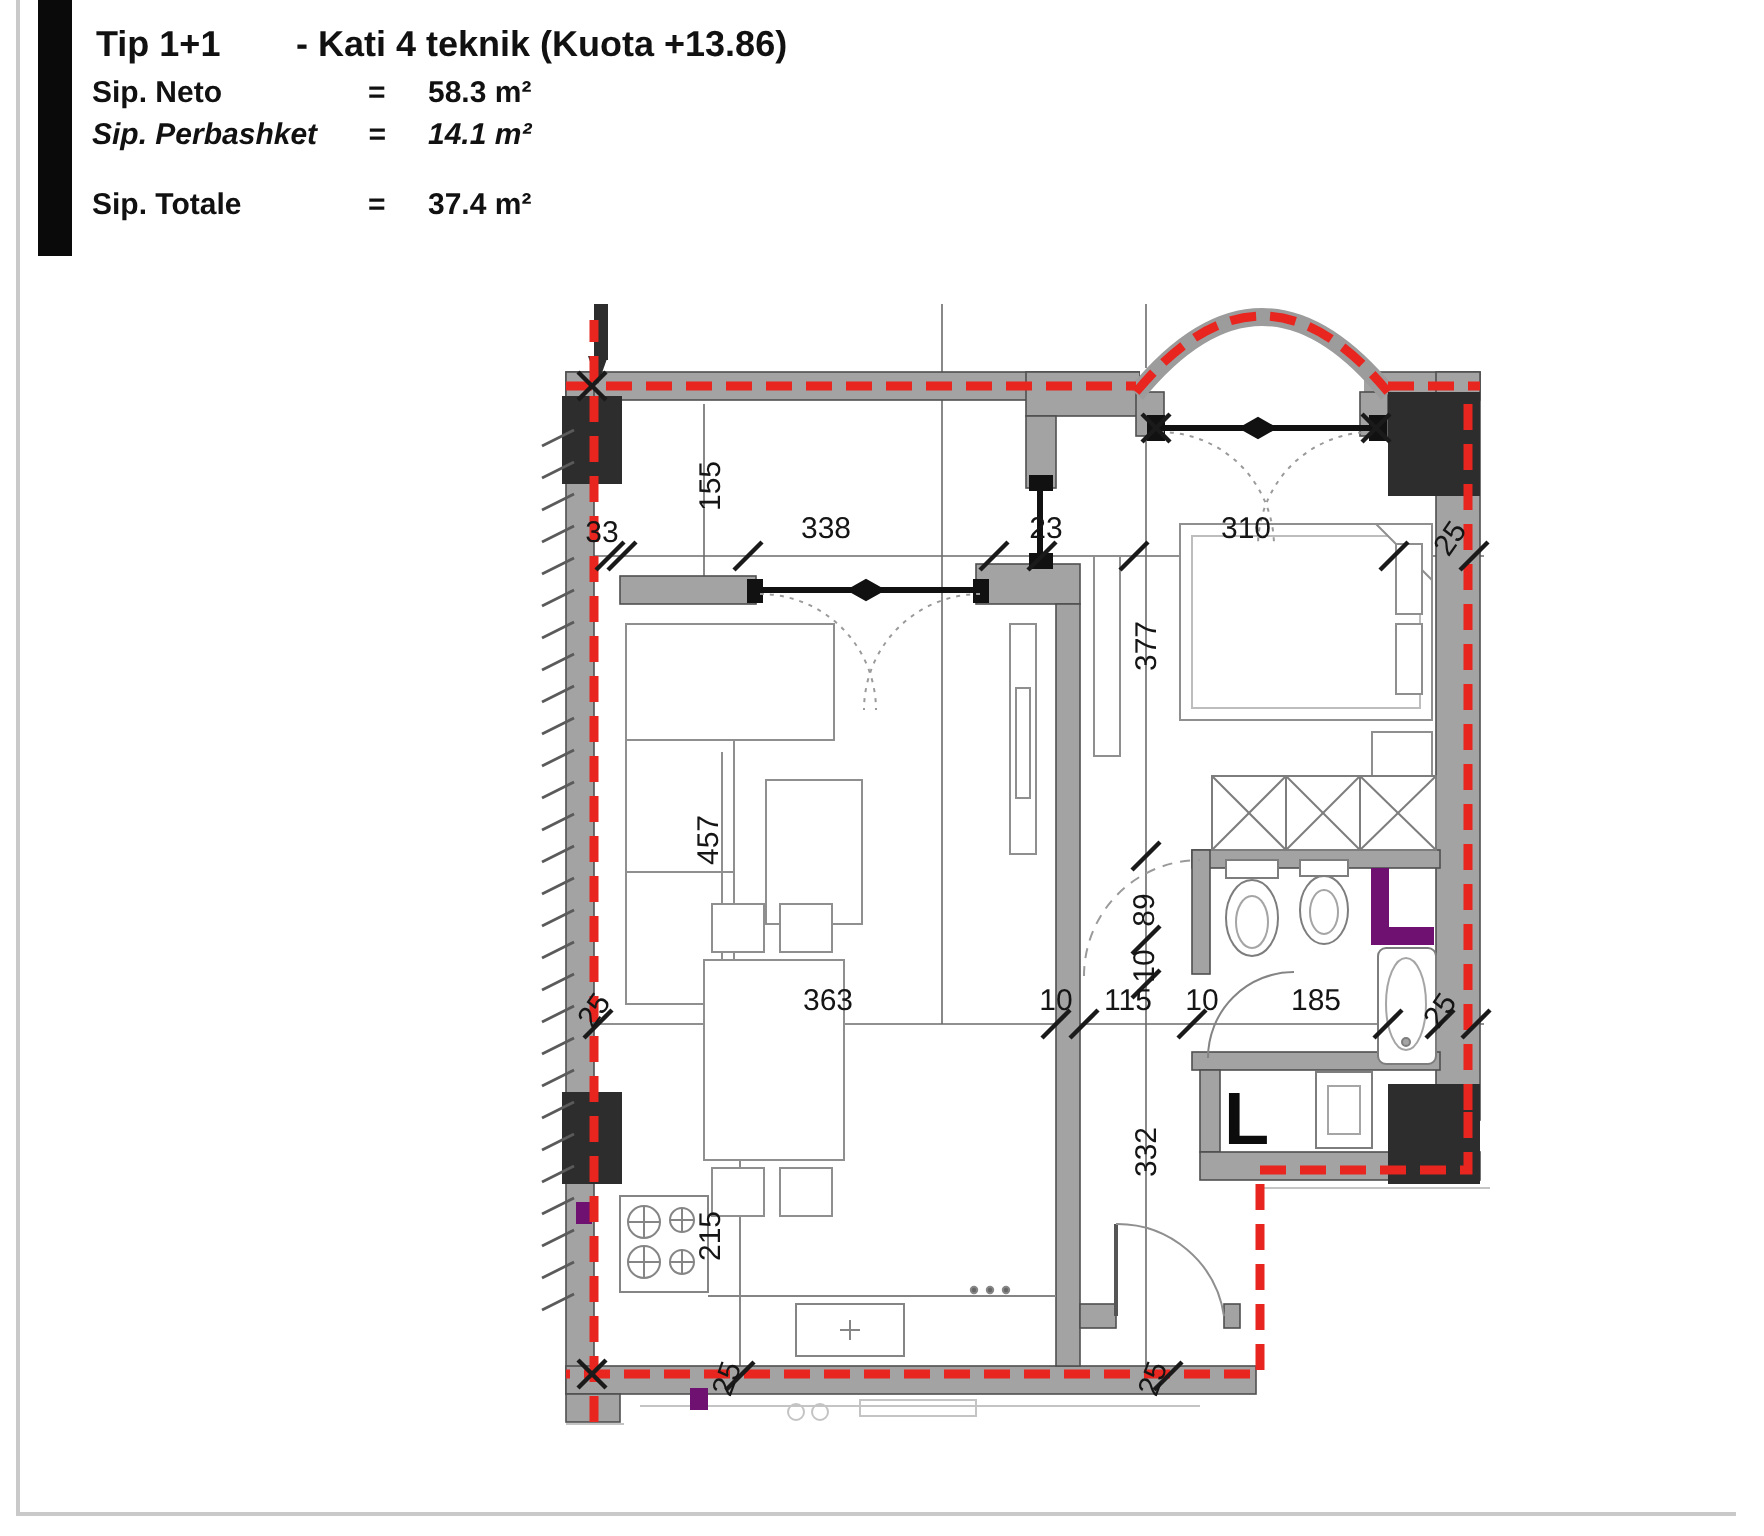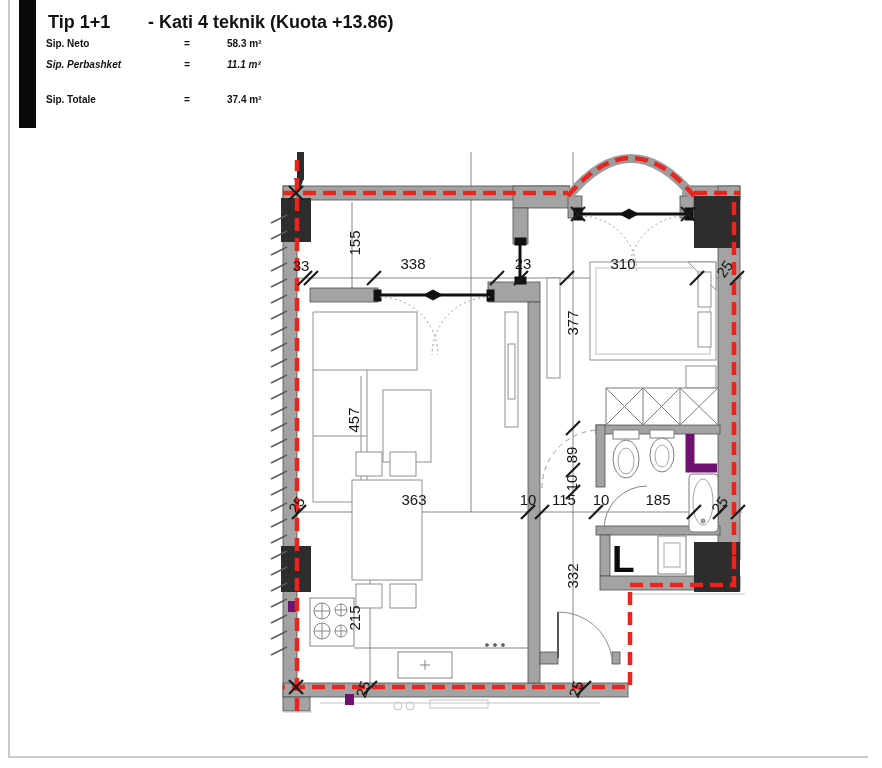--- a/index.html
+++ b/index.html
@@ -3,24 +3,24 @@
 <meta charset="utf-8">
 <style>
   html,body{margin:0;padding:0;background:#fff;}
   .page{position:relative;width:882px;height:768px;background:#fff;
         font-family:"Liberation Sans",sans-serif;overflow:hidden;}
   .edge-left{position:absolute;left:8px;top:0;width:2px;height:757px;background:#c9c9c9;}
   .edge-bottom{position:absolute;left:8px;top:756px;width:860px;height:2px;background:#c9c9c9;}
   .black-bar{position:absolute;left:19px;top:0;width:17px;height:128px;background:#0a0a0a;}
   .title-line{position:absolute;left:48px;top:12px;font-size:18px;font-weight:bold;color:#111;}
   .title-line .t1{display:inline-block;width:100px;}
-  .area-row{position:absolute;left:0;top:0;width:420px;height:20px;font-size:10px;font-weight:bold;color:#111;}
+  .area-row{position:absolute;left:0;top:0;width:420px;height:20px;font-size:15px;font-weight:bold;color:#111;}
   .area-row .lbl{position:absolute;left:46px;}
   .area-row .eq{position:absolute;left:184px;}
-  .area-row .val{position:absolute;left:227px;}
+  .area-row .val{position:absolute;left:214px;}
   .r1{top:38px;} .r2{top:59px;font-style:italic;} .r3{top:94px;}
   svg{position:absolute;left:0;top:0;}
   text.dim{font-family:"Liberation Sans",sans-serif;font-size:15px;fill:#151515;}
   text.roomL{font-family:"Liberation Sans",sans-serif;font-size:37px;font-weight:bold;fill:#0c0c0c;}
 </style>
 </head>
 <body>
 
 <div class="page">
   <div class="edge-left"></div>
@@ -32,21 +32,21 @@
       <span class="t1">Tip 1+1</span><span class="t2">- Kati 4 teknik (Kuota +13.86)</span>
     </div>
     <div class="area-row r1">
       <span class="lbl">Sip. Neto</span>
       <span class="eq">=</span>
       <span class="val">58.3 m²</span>
     </div>
     <div class="area-row r2">
       <span class="lbl">Sip. Perbashket</span>
       <span class="eq">=</span>
-      <span class="val">11.1 m²</span>
+      <span class="val">14.1 m²</span>
     </div>
     <div class="area-row r3">
       <span class="lbl">Sip. Totale</span>
       <span class="eq">=</span>
       <span class="val">37.4 m²</span>
     </div>
   </div>
 
   <svg id="plan" width="882" height="768" viewBox="0 0 882 768">
 

